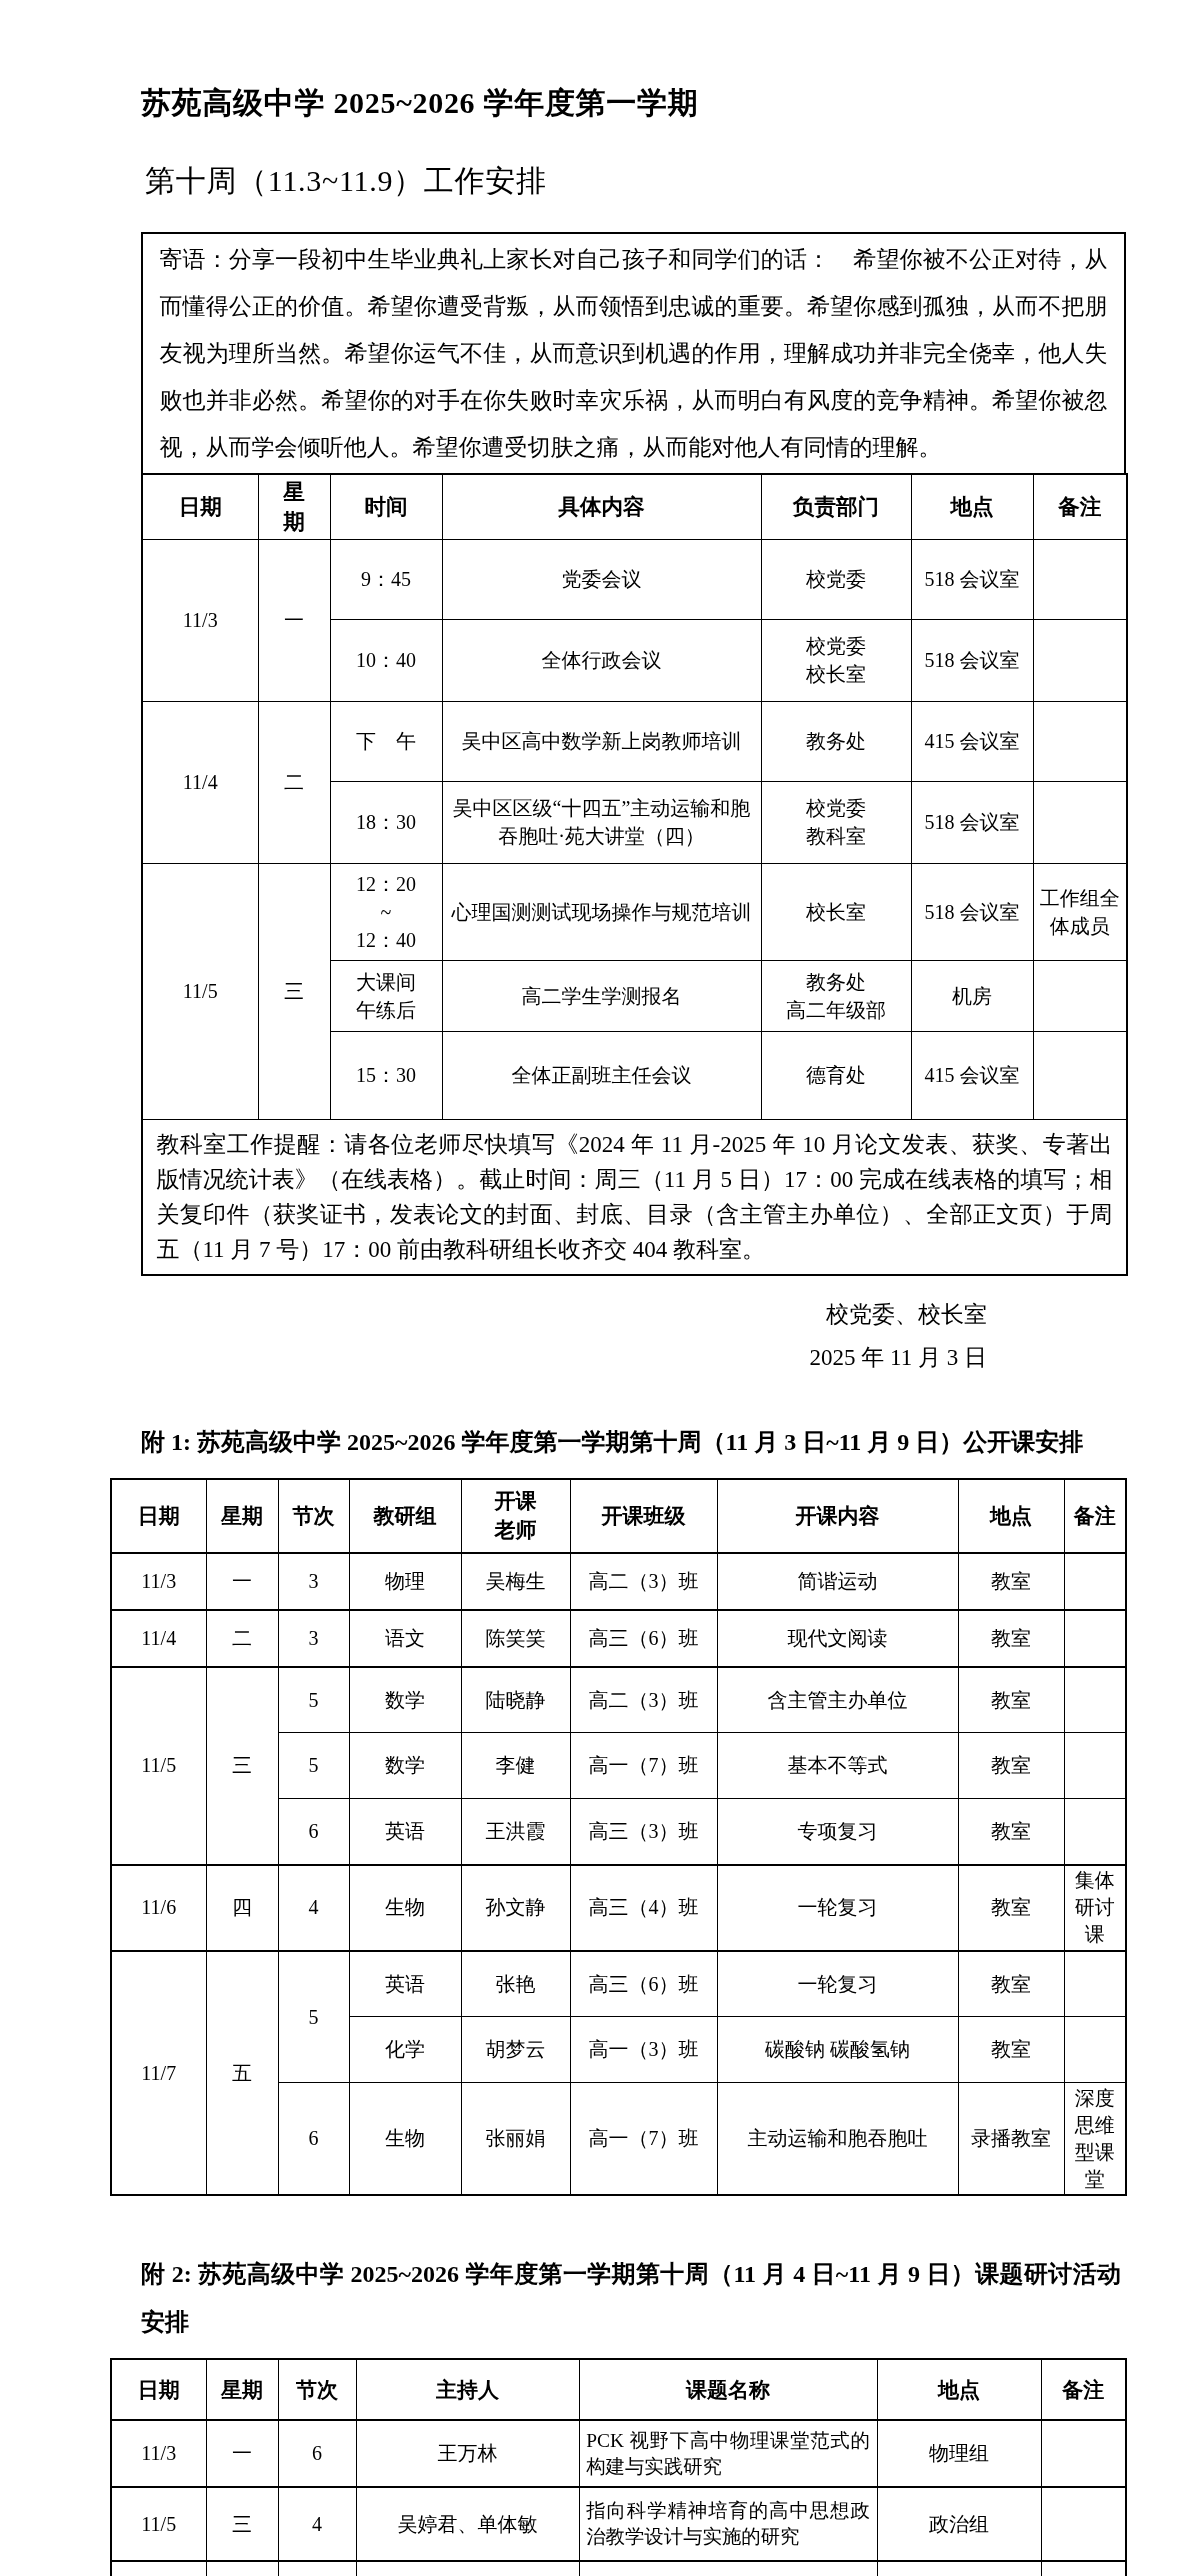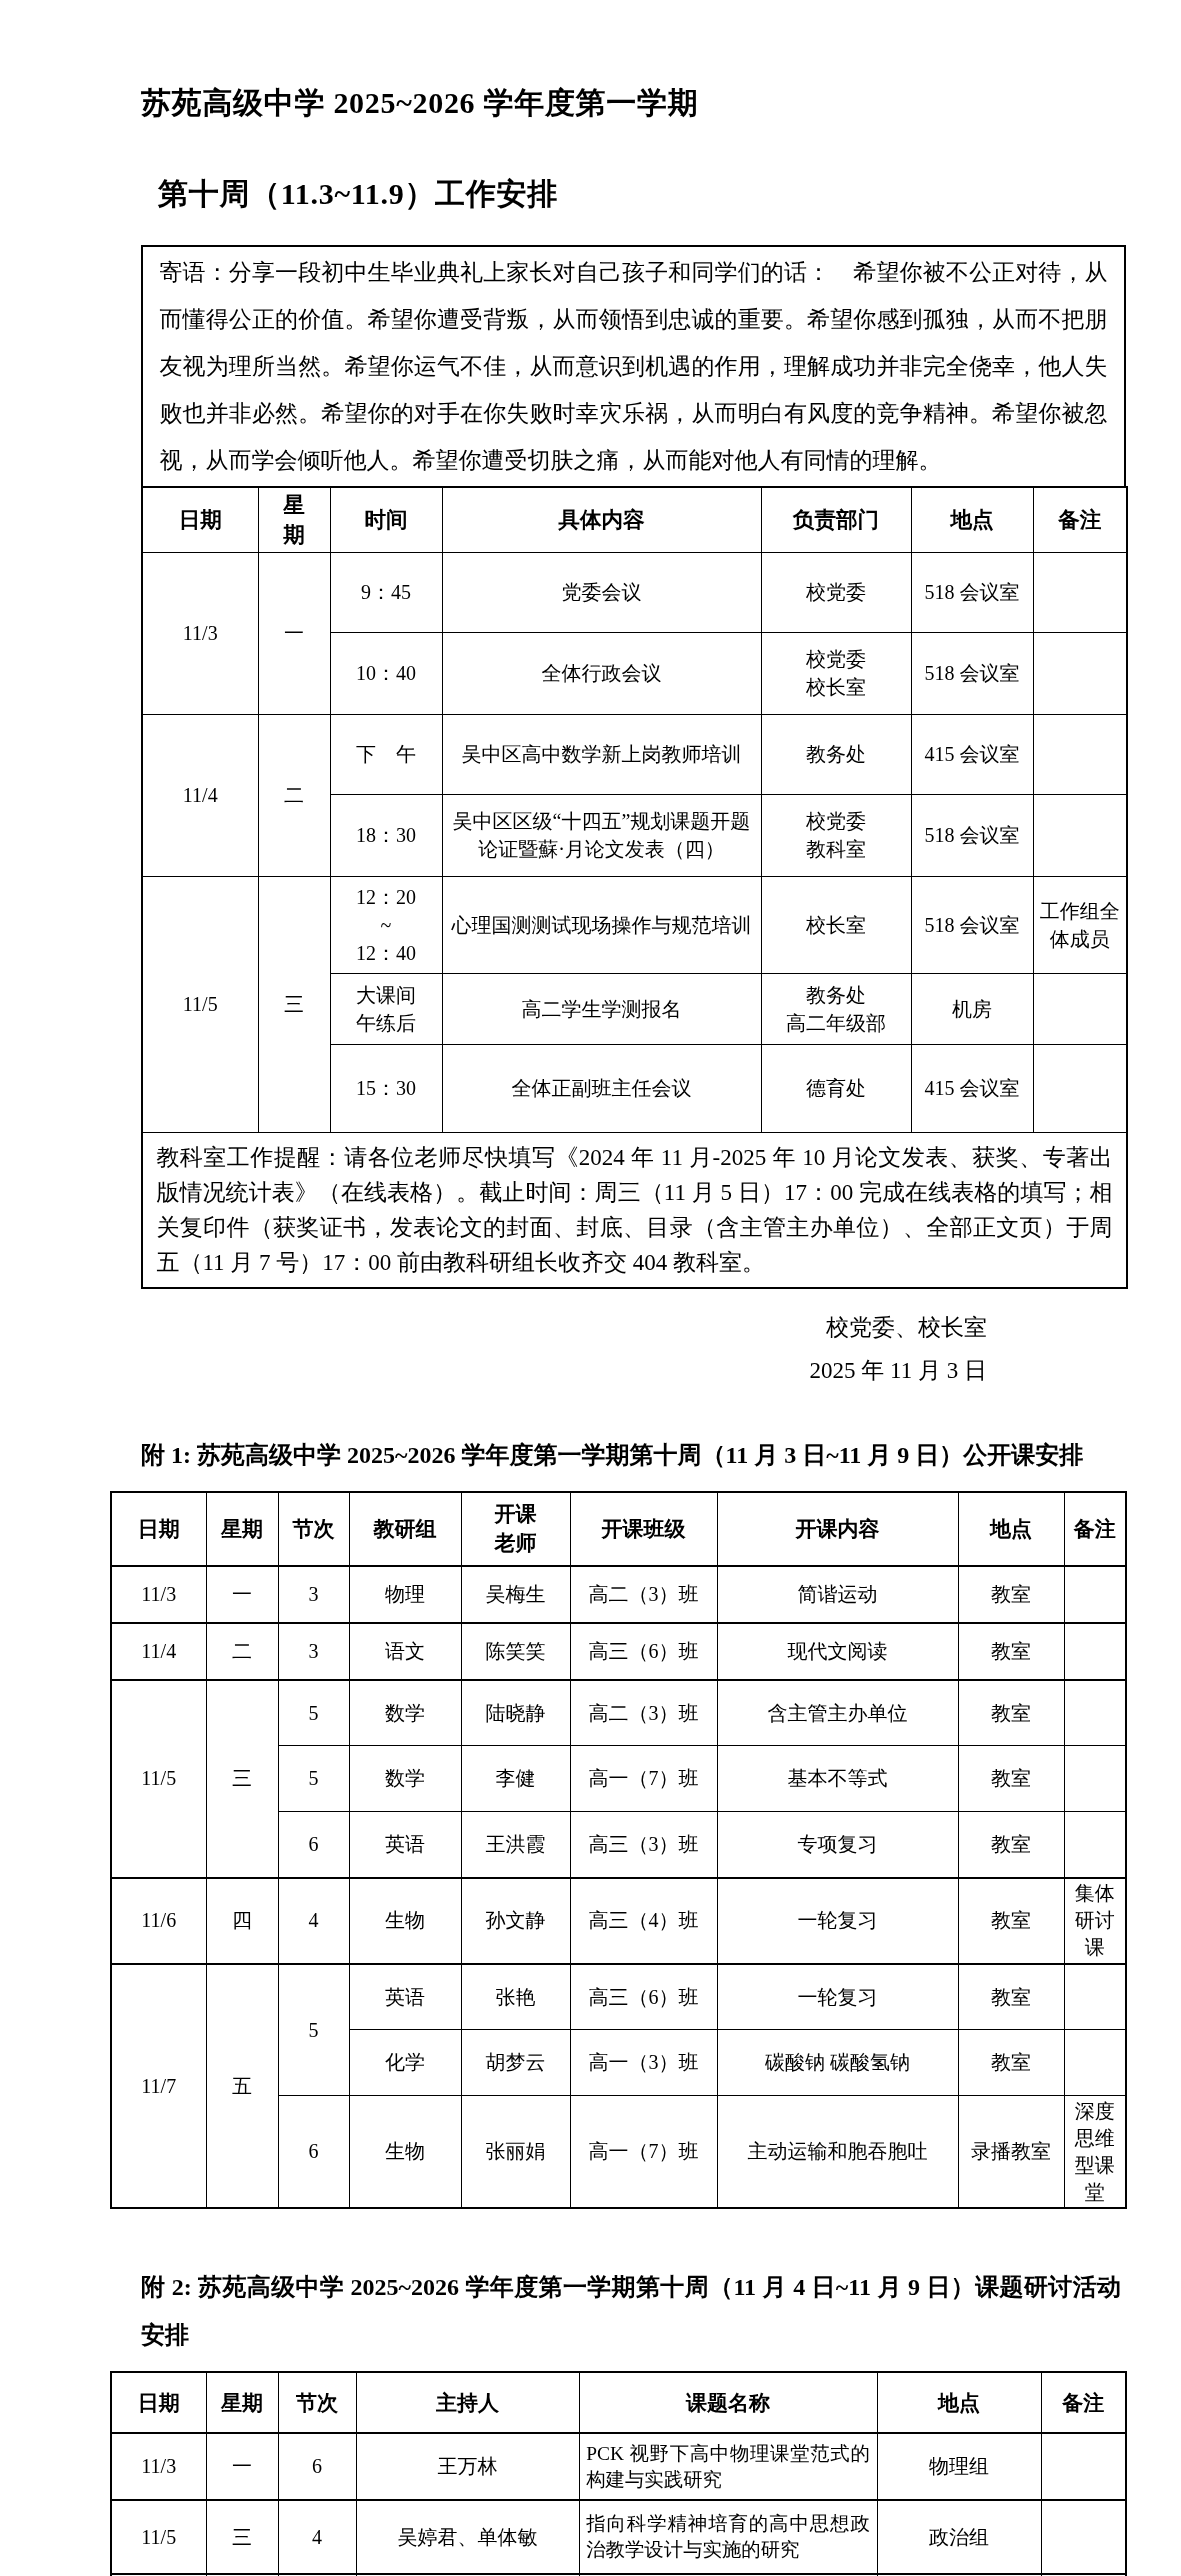--- a/index.html
+++ b/index.html
@@ -3,21 +3,21 @@
 <meta charset="utf-8">
 <style>
   html,body{margin:0;padding:0;}
   body{
     width:1182px;height:2576px;background:#ffffff;color:#000;
     font-family:"Liberation Serif","DejaVu Serif",serif;
     overflow:hidden;position:relative;
   }
   .titles{margin-left:141px;width:985px;text-align:left;}
   .title-line1{margin:0;padding-top:83px;font-size:30px;font-weight:bold;letter-spacing:0.7px;}
-  .title-line2{margin:17px;padding-top:33px;font-size:30px;font-weight:bold;letter-spacing:0.7px;}
+  .title-line2{margin:4px;padding-top:33px;font-size:30px;font-weight:normal;letter-spacing:0.7px;}
   .motto-box{
     margin:30px 0 0 141px;width:985px;box-sizing:border-box;
     border:2.2px solid #000;padding:2.2px 16.4px;
     font-size:23px;line-height:47px;text-align:justify;
   }
   table.sched{
     border-collapse:collapse;table-layout:fixed;
     margin-left:141px;margin-top:-2.2px;width:985px;
     border:2.2px solid #000;
   }
@@ -103,21 +103,21 @@
     <td rowspan="2">11/4</td>
     <td rowspan="2">二</td>
     <td>下　午</td>
     <td>吴中区高中数学新上岗教师培训</td>
     <td>教务处</td>
     <td>415 会议室</td>
     <td></td>
   </tr>
   <tr style="height:82px">
     <td>18：30</td>
-    <td>吴中区区级“十四五”规划课题开题论证暨蘇·月论文发表（四）</td>
+    <td>吴中区区级“十四五”主动运输和胞吞胞吐·苑大讲堂（四）</td>
     <td>校党委
 教科室</td>
     <td>518 会议室</td>
     <td></td>
   </tr>
   <tr style="height:97px">
     <td rowspan="3">11/5</td>
     <td rowspan="3">三</td>
     <td>12：20
 ~

